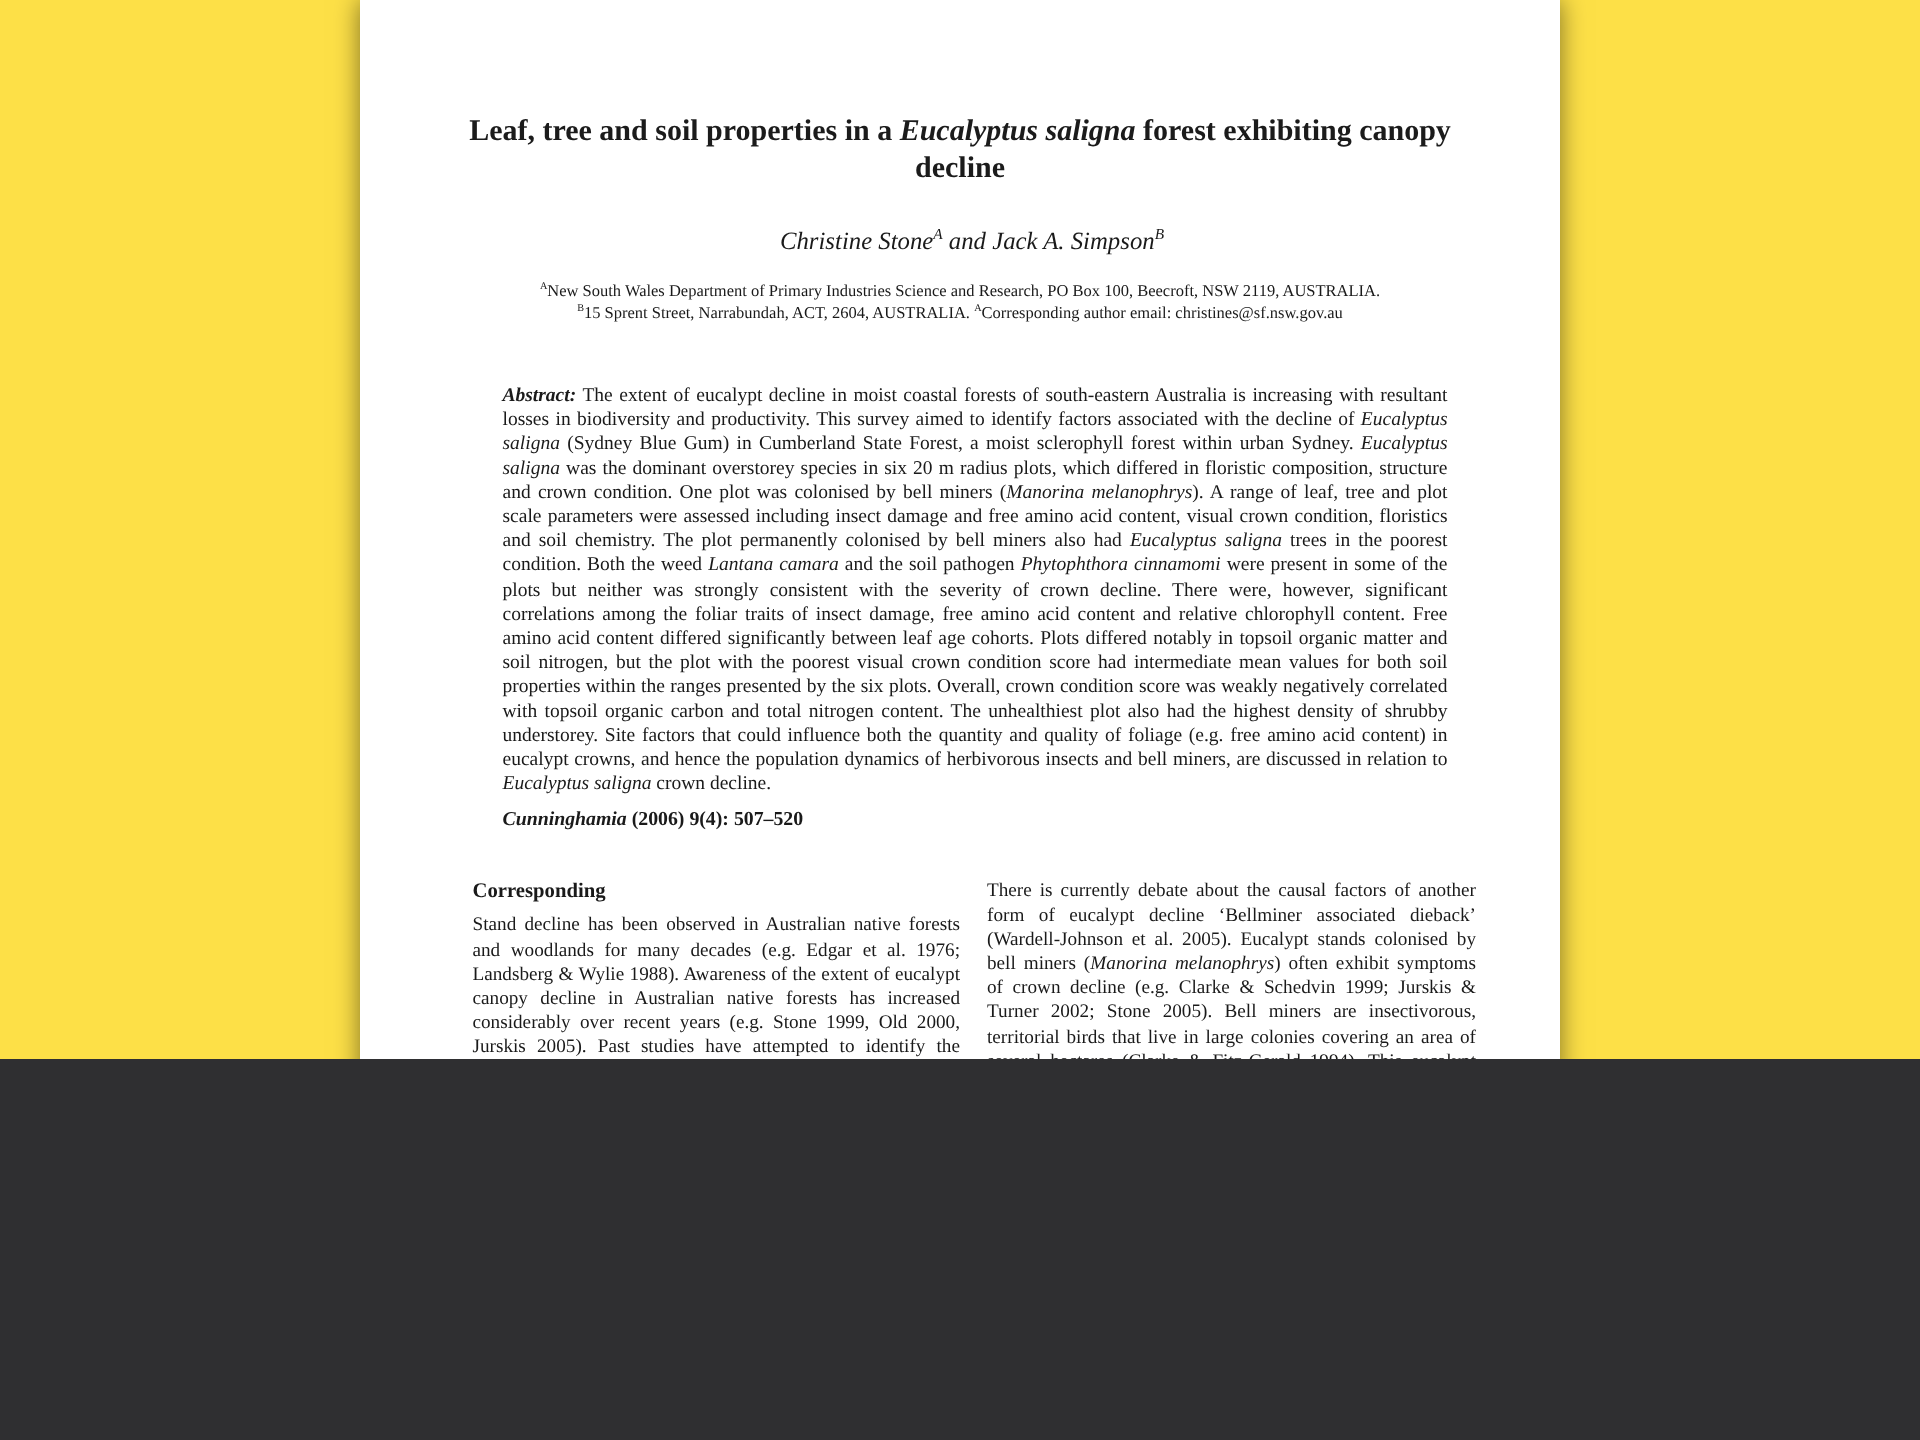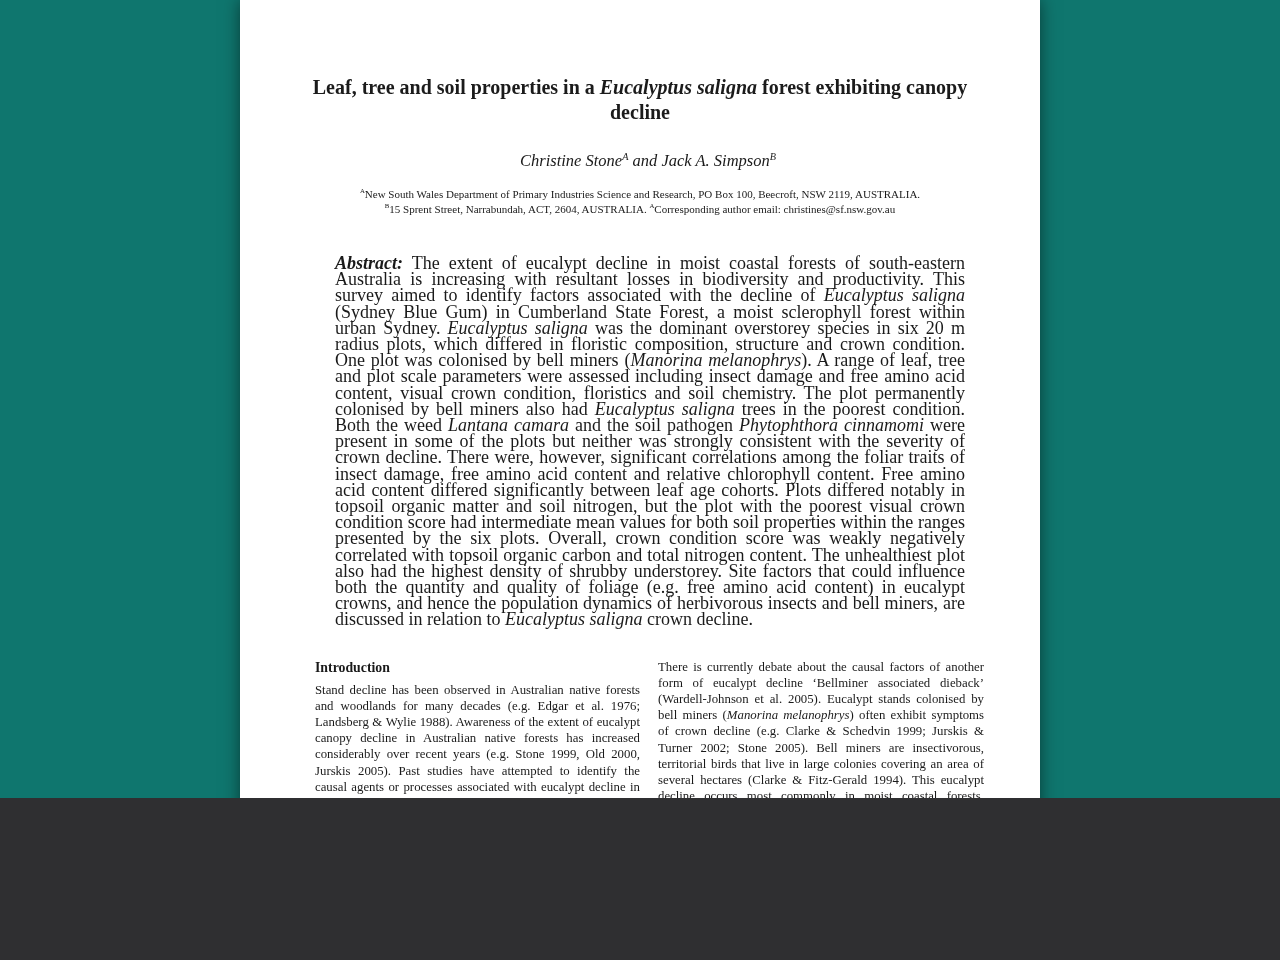--- a/index.html
+++ b/index.html
@@ -2,22 +2,22 @@
 <html><head>
 <meta charset="utf-8">
 <style>
   html, body { margin: 0; padding: 0; }
   body {
     width: 1280px; height: 960px; overflow: hidden;
     background: #2f2f31;
     font-family: "Liberation Serif", "DejaVu Serif", serif;
   }
   .viewer {
-    position: relative; width: 1280px; height: 798px;
-    overflow: hidden; background: #0f766e;
+    position: relative; width: 1280px; height: 706px;
+    overflow: hidden; background: #fde047;
   }
   .page {
     position: absolute; left: 240px; top: 0;
     width: 800px; height: 1100px;
     background: #ffffff; color: #1a1a1a;
     box-shadow: 0 0 16px rgba(0,0,0,0.5);
   }
   sup { font-size: 0.62em; line-height: 0; vertical-align: super; }
   .title {
     margin: 75px auto 0 auto; width: 655px;
@@ -27,21 +27,21 @@
   .authors {
     margin-top: 26px; text-align: center;
     font-style: italic; font-size: 16.5px; line-height: 20px; padding-left: 16px;
   }
   .affiliations {
     margin-top: 16px; text-align: center;
     font-size: 11px; line-height: 14.5px;
   }
   .abstract {
     margin: 39px 0 0 95px; width: 630px;
-    font-size: 18px; line-height: 16.2px;
+    font-size: 13px; line-height: 16.2px;
     text-align: justify;
   }
   .citation {
     margin: 8px 0 0 95px;
     font-size: 13.2px; line-height: 16px; font-weight: bold;
   }
   .columns {
     display: flex; margin: 31px 56px 0 75px; gap: 18px;
   }
   .col { width: 325px; }
@@ -67,24 +67,25 @@
 
     <div class="authors">Christine Stone<sup>A</sup> and Jack A. Simpson<sup>B</sup></div>
 
     <div class="affiliations">
       <div><sup>A</sup>New South Wales Department of Primary Industries Science and Research, PO Box 100, Beecroft, NSW 2119, AUSTRALIA.</div>
       <div><sup>B</sup>15 Sprent Street, Narrabundah, ACT, 2604, AUSTRALIA. <sup>A</sup>Corresponding author email: christines@sf.nsw.gov.au</div>
     </div>
 
     <p class="abstract"><b><i>Abstract:</i></b> The extent of eucalypt decline in moist coastal forests of south-eastern Australia is increasing with resultant losses in biodiversity and productivity. This survey aimed to identify factors associated with the decline of <i>Eucalyptus saligna</i> (Sydney Blue Gum) in Cumberland State Forest, a moist sclerophyll forest within urban Sydney. <i>Eucalyptus saligna</i> was the dominant overstorey species in six 20 m radius plots, which differed in floristic composition, structure and crown condition. One plot was colonised by bell miners (<i>Manorina melanophrys</i>). A range of leaf, tree and plot scale parameters were assessed including insect damage and free amino acid content, visual crown condition, floristics and soil chemistry. The plot permanently colonised by bell miners also had <i>Eucalyptus saligna</i> trees in the poorest condition. Both the weed <i>Lantana camara</i> and the soil pathogen <i>Phytophthora cinnamomi</i> were present in some of the plots but neither was strongly consistent with the severity of crown decline. There were, however, significant correlations among the foliar traits of insect damage, free amino acid content and relative chlorophyll content. Free amino acid content differed significantly between leaf age cohorts. Plots differed notably in topsoil organic matter and soil nitrogen, but the plot with the poorest visual crown condition score had intermediate mean values for both soil properties within the ranges presented by the six plots. Overall, crown condition score was weakly negatively correlated with topsoil organic carbon and total nitrogen content. The unhealthiest plot also had the highest density of shrubby understorey. Site factors that could influence both the quantity and quality of foliage (e.g. free amino acid content) in eucalypt crowns, and hence the population dynamics of herbivorous insects and bell miners, are discussed in relation to <i>Eucalyptus saligna</i> crown decline.</p>
 
+    <p class="citation"><b><i>Cunninghamia</i></b><b> (2006) 9(4): 507–520</b></p>
 
     <div class="columns">
       <div class="col">
-        <h2 class="section-heading">Introduction</h2>
+        <h2 class="section-heading">Corresponding</h2>
         <p class="body-par">Stand decline has been observed in Australian native forests and woodlands for many decades (e.g. Edgar et al. 1976; Landsberg &amp; Wylie 1988). Awareness of the extent of eucalypt canopy decline in Australian native forests has increased considerably over recent years (e.g. Stone 1999, Old 2000, Jurskis 2005). Past studies have attempted to identify the causal agents or processes associated with eucalypt decline in native forests but with mixed success (Podger et al. 1980, Old 2000). Numerous factors, both biological and environmental, have been related to dieback but on their own usually do not account for all the observed variation associated with a particular decline syndrome. For example, both West (1979) and Podger (1981) presented strong circumstantial evidence of drought being a principal causal factor for stand death in Tasmanian eucalypt forests referred to as ‘regrowth dieback’. However, drought-affected trees in these forests were predisposed to defoliation by paropsine beetles and to root rot caused by <i>Armillaria</i> spp. (Kile 1974, 1980). In another series of Tasmanian studies (e.g. Ellis 1985; Ellis &amp; Pennington 1989) the severity of the eucalypt dieback in high altitude <i>Eucalyptus delegatensis</i> forests was proposed to be related to the development of</p>
       </div>
       <div class="col col-right">
         <p class="body-par">There is currently debate about the causal factors of another form of eucalypt decline ‘Bellminer associated dieback’ (Wardell-Johnson et al. 2005). Eucalypt stands colonised by bell miners (<i>Manorina melanophrys</i>) often exhibit symptoms of crown decline (e.g. Clarke &amp; Schedvin 1999; Jurskis &amp; Turner 2002; Stone 2005). Bell miners are insectivorous, territorial birds that live in large colonies covering an area of several hectares (Clarke &amp; Fitz-Gerald 1994). This eucalypt decline occurs most commonly in moist coastal forests, extending from southern Victoria to southern Queensland. While the actual extent of this dieback is unknown, numerous observations and regional surveys indicate that it is spreading (e.g. Stone et al. 1995; Jurskis 2005; Wardell-Johnson et al. 2005). Many thousands of hectares in the Northern Rivers and Upper North Coast regions of NSW have been identified as being affected by Bell miner associated dieback resulting in significant losses in biodiversity and productivity (Bell miner Associated Dieback Working Group, unpublished data, NSW Department of Environment). Colonisation by bell miners correlates with high densities of leaf damaging psyllids in eucalypt tree crowns (Loyn et al. 1983; Stone 1996; Clarke &amp; Schedvin 1999). If bell miners are removed from a site, it is invaded by other insectivorous birds, and psyllid numbers decline, often resulting in tree crown recovery (Loyn et al.</p>
       </div>
     </div>
 
   </div>
 </div>
 

